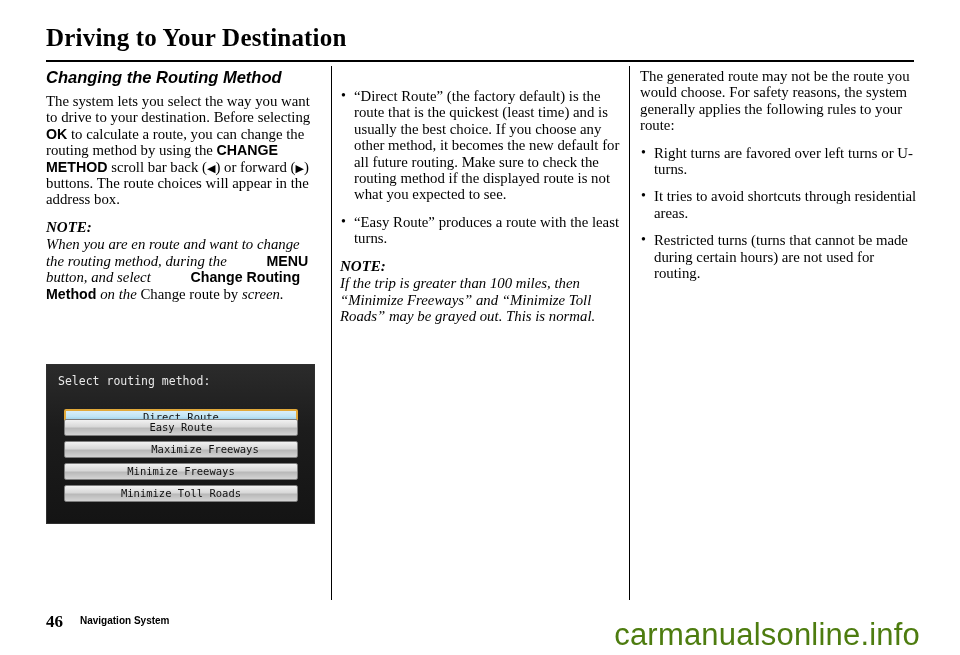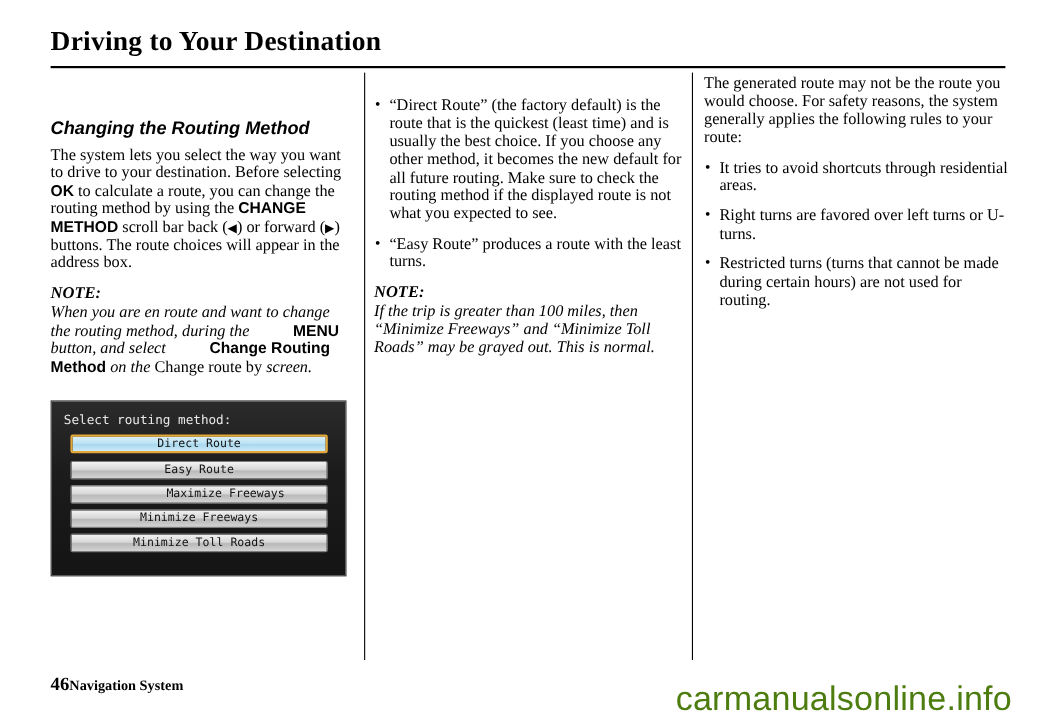--- a/index.html
+++ b/index.html
@@ -40,21 +40,21 @@
     background: #000;
   }
   
   .col {
     position: absolute;
     top: 68px;
     font-size: 14.7px;
     line-height: 16.5px;
     text-align: left;
   }
-  .col1 { left: 46px; width: 272px; margin-top: 40px; }
+  .col1 { left: 46px; width: 272px; }
   .col2 { left: 340px; width: 280px; margin-top: 20px; }
   .col3 { left: 640px; width: 278px; }
 
   .vrule {
     position: absolute;
     top: 66px;
     width: 1px;
     height: 534px;
     background: #000;
   }
@@ -149,42 +149,42 @@
     font-family: "DejaVu Sans Mono", monospace;
     font-size: 10.5px;
     color: #111;
     line-height: 15px;
   }
   .nav-btn.selected {
     background: linear-gradient(180deg, #d9eef8 0%, #bfe4f4 45%, #a9d8ee 55%, #cdeaf7 100%);
     border: 2px solid #e2a93a;
     line-height: 13px;
   }
-  .nav-b0 { top: 30px; }
+  .nav-b0 { top: 44px; }
   .nav-b1 { top: 54px; }
   .nav-b2 { top: 76px; padding-left: 48px; }
   .nav-b3 { top: 98px; }
   .nav-b4 { top: 120px; }
 
   
   .footer-num {
     position: absolute;
     left: 46px;
     top: 612px;
     font-family: "Liberation Serif", serif;
     font-weight: bold;
     font-size: 17px;
   }
   .footer-text {
     position: absolute;
-    left: 63px;
+    left: 80px;
     top: 615px;
-    font-family: Liberation Serif, serif;
-    font-weight: bold;
-    font-size: 13px;
+    font-family: Liberation Sans, sans-serif;
+    font-weight: bold;
+    font-size: 10px;
   }
   .watermark {
     position: absolute;
     right: 14px;
     bottom: 2px;
     font-family: "Liberation Sans", sans-serif;
     font-size: 31px;
     color: #4d7c0f;
     letter-spacing: 0.2px;
     white-space: nowrap;
@@ -224,22 +224,22 @@
       <li>“Direct Route” (the factory default) is the route that is the quickest (least time) and is usually the best choice. If you choose any other method, it becomes the new default for all future routing. Make sure to check the routing method if the displayed route is not what you expected to see.</li>
       <li>“Easy Route” produces a route with the least turns.</li>
     </ul>
     <p class="note-label">NOTE:</p>
     <p class="note-body">If the trip is greater than 100 miles, then “Minimize Freeways” and “Minimize Toll Roads” may be grayed out. This is normal.</p>
   </div>
 
   <div class="col col3">
     <p class="body">The generated route may not be the route you would choose. For safety reasons, the system generally applies the following rules to your route:</p>
     <ul class="bullets">
+      <li>Right turns are favored over left turns or U-turns.</li>
       <li>It tries to avoid shortcuts through residential areas.</li>
-      <li>Right turns are favored over left turns or U-turns.</li>
       <li>Restricted turns (turns that cannot be made during certain hours) are not used for routing.</li>
     </ul>
   </div>
 
   <div class="footer-num">46</div>
   <div class="footer-text">Navigation System</div>
   <div class="watermark">carmanualsonline.info</div>
 
 </div>
 

